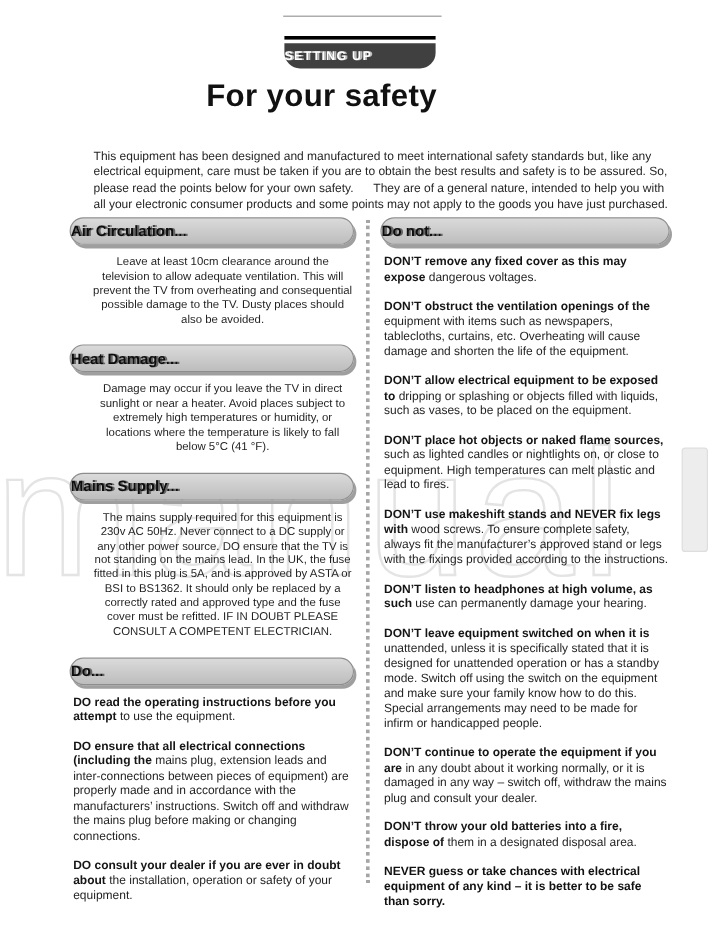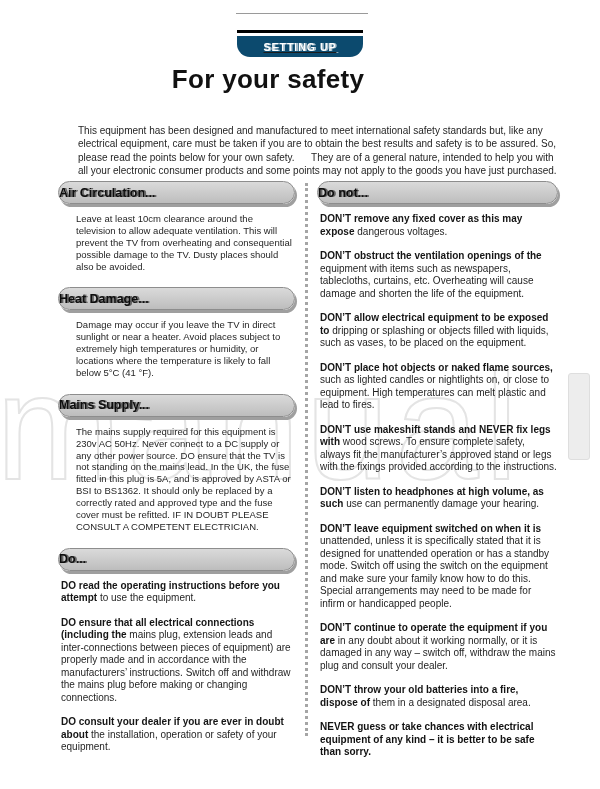--- a/index.html
+++ b/index.html
@@ -2,22 +2,22 @@
 <html><head>
 <meta charset="utf-8">
 <style>
   html,body{margin:0;padding:0;background:#fff;}
   .page{position:relative;width:600px;height:789px;background:#ffffff;overflow:hidden;
         font-family:"Liberation Sans",sans-serif;color:#1c1c1c;}
 
   
   .top-rule{position:absolute;top:13px;left:236px;width:132px;height:1px;background:#9a9a9a;}
   .tab-bar{position:absolute;top:30px;left:237px;width:126px;height:3px;background:#000;}
-  .chapter-tab{position:absolute;top:36px;left:237px;width:126px;height:21px;background:#0c4a6e;
-        border-radius:0 0 13px 13px;display:flex;align-items:center;justify-content:center;text-decoration:underline;}
+  .chapter-tab{position:absolute;top:36px;left:237px;width:126px;height:21px;background:#404040;
+        border-radius:0 0 13px 13px;display:flex;align-items:center;justify-content:flex-start;}
   .chapter-tab span{color:#fff;font-size:10.5px;font-weight:bold;letter-spacing:1px;
         text-shadow:1.6px 0 0 rgba(255,255,255,0.65);}
 
   .page-title{position:absolute;top:64px;left:0;width:536px;text-align:center;margin:0;
         font-size:26px;font-weight:bold;letter-spacing:0.3px;color:#111;}
 
   .intro{position:absolute;top:108px;left:62px;width:480px;margin:16px;
         font-size:10px;line-height:1.34;color:#1f1f1f;white-space:pre-wrap;}
 
   .columns{position:absolute;top:181px;left:58px;width:500px;display:flex;}
@@ -26,21 +26,21 @@
   .divider{width:0;border-left:3px dotted #a5a5a5;margin:2px 9px 0 10px;height:553px;}
 
   .pill{height:21px;border-radius:13px;margin:0 0 9px 0;
         background:linear-gradient(180deg,#dadada 0%,#c6c6c6 70%,#bdbdbd 100%);
         border:1px solid #8d8d8d;box-shadow:2px 3px 0 #9f9f9f;
         display:flex;align-items:center;}
   .pill span{font-size:12.5px;font-weight:bold;color:#0d0d0d;
         text-shadow:1.7px 0 0 rgba(0,0,0,0.5);}
   .pill.gap-top{margin-top:4px;}
 
-  .body{font-size:9.5px;line-height:1.25;color:#1f1f1f;margin:0 0 15px 18px;}
+  .body{font-size:9.5px;line-height:1.25;color:#1f1f1f;margin:0 0 15px 18px;text-align:center;}
   .item{font-size:10px;line-height:1.25;color:#1f1f1f;margin:0 0 12px 3px;}
   .item b{font-weight:bold;color:#151515;}
   .item.strong, .item.strong b{font-weight:bold;font-size:10px;color:#111;}
 
   
   .watermark{position:absolute;top:352px;left:-4px;width:604px;z-index:0;
         font-size:150px;line-height:1;font-weight:400;letter-spacing:6px;
         color:#ffffff;-webkit-text-stroke:2px #e4e4e4;user-select:none;}
   .edge-tab{position:absolute;top:373px;right:10px;width:20px;height:85px;
         background:#ededed;border:1px solid #dedede;border-radius:3px;}

